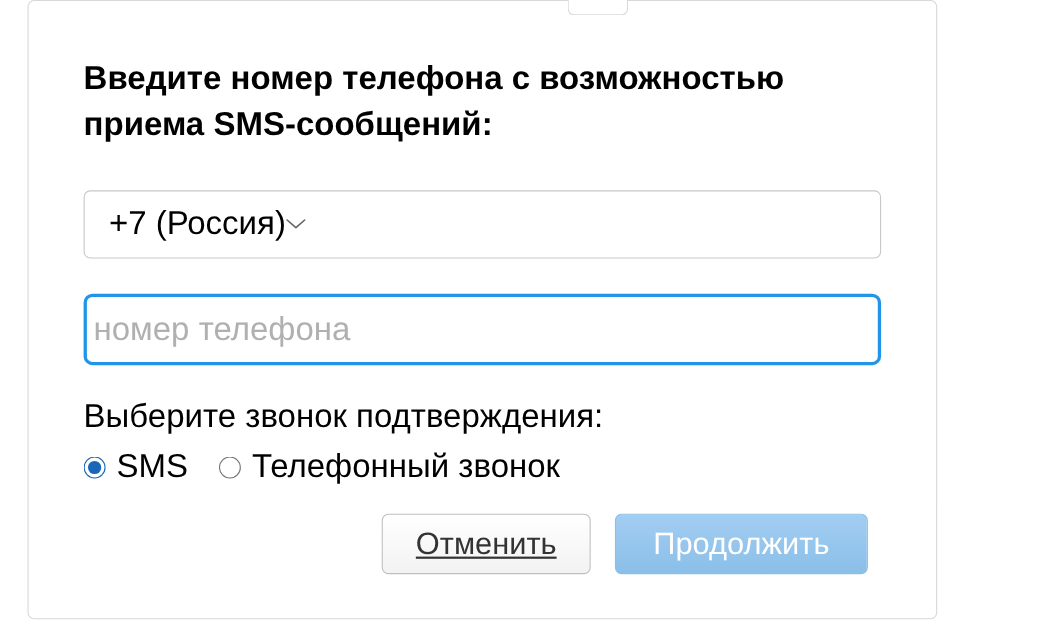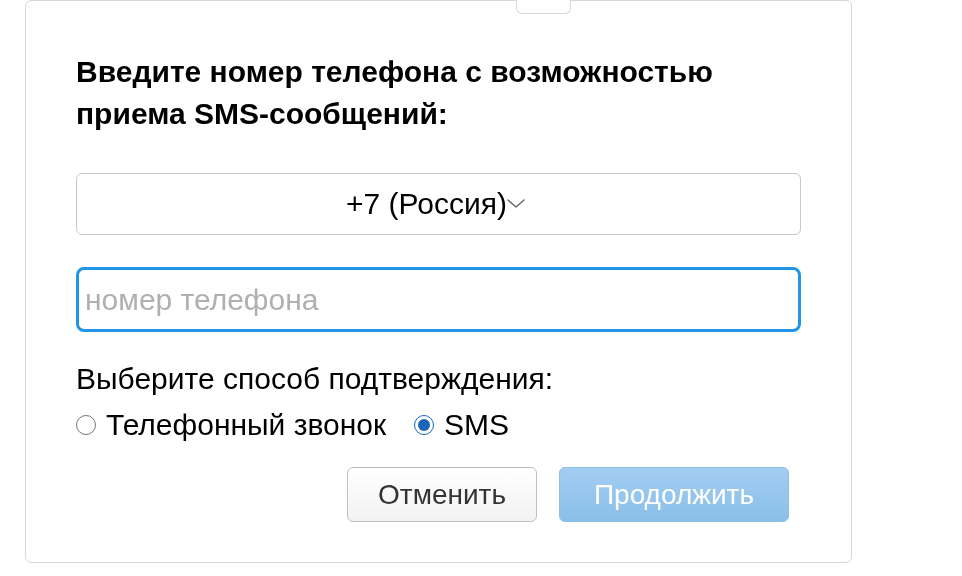--- a/index.html
+++ b/index.html
@@ -40,21 +40,21 @@
     .instruction {
       font-size: 30px;
       font-weight: bold;
       color: #000000;
       line-height: 1.4;
       margin-bottom: 38px;
     }
     .country-select {
       display: flex;
       align-items: center;
-      justify-content: center;
+      justify-content: flex-start;
       width: 100%;
       height: 62px;
       border: 1px solid #c8c8c8;
       border-radius: 6px;
       padding: 0 28px 0 22px;
       font-size: 30px;
       color: #000000;
       background: #ffffff;
       cursor: pointer;
       margin-bottom: 32px;
@@ -123,20 +123,21 @@
       cursor: pointer;
       display: flex;
       align-items: center;
       justify-content: center;
     }
     .btn-cancel {
       background: linear-gradient(to bottom, #ffffff, #f2f2f2);
       border: 1px solid #bfbfbf;
       color: #333333;
       min-width: 188px;
+      text-decoration: underline;
     }
     .btn-continue {
       background: linear-gradient(to bottom, #a3cdf2, #8abfe8);
       border: 1px solid #8abfe8;
       color: #ffffff;
       min-width: 230px;
     }
   </style>
 </head>
 <body>
@@ -150,30 +151,30 @@
     <span>+7 (Россия)</span>
     <span class="chevron">
       <svg width="18" height="10" viewBox="0 0 18 10">
         <path d="M1 1 L9 8 L17 1" stroke="#666666" stroke-width="1.5" fill="none" stroke-linecap="round" stroke-linejoin="round"></path>
       </svg>
     </span>
   </div>
 
   <input type="text" class="phone-input" placeholder="номер телефона" style="">
 
-  <div class="method-label">Выберите способ подтверждения:</div>
+  <div class="method-label">Выберите звонок подтверждения:</div>
 
   <div class="radio-row">
     <label class="radio-opt">
+      <input type="radio" name="method" checked="" style="">
+      <span>SMS</span>
+    </label>
+    <label class="radio-opt">
       <input type="radio" name="method" style="">
       <span>Телефонный звонок</span>
-    </label>
-    <label class="radio-opt">
-      <input type="radio" name="method" checked="" style="">
-      <span>SMS</span>
     </label>
   </div>
 
   <div class="button-row">
     <button class="btn btn-cancel">Отменить</button>
     <button class="btn btn-continue">Продолжить</button>
   </div>
 </div>
 
 </body></html>

